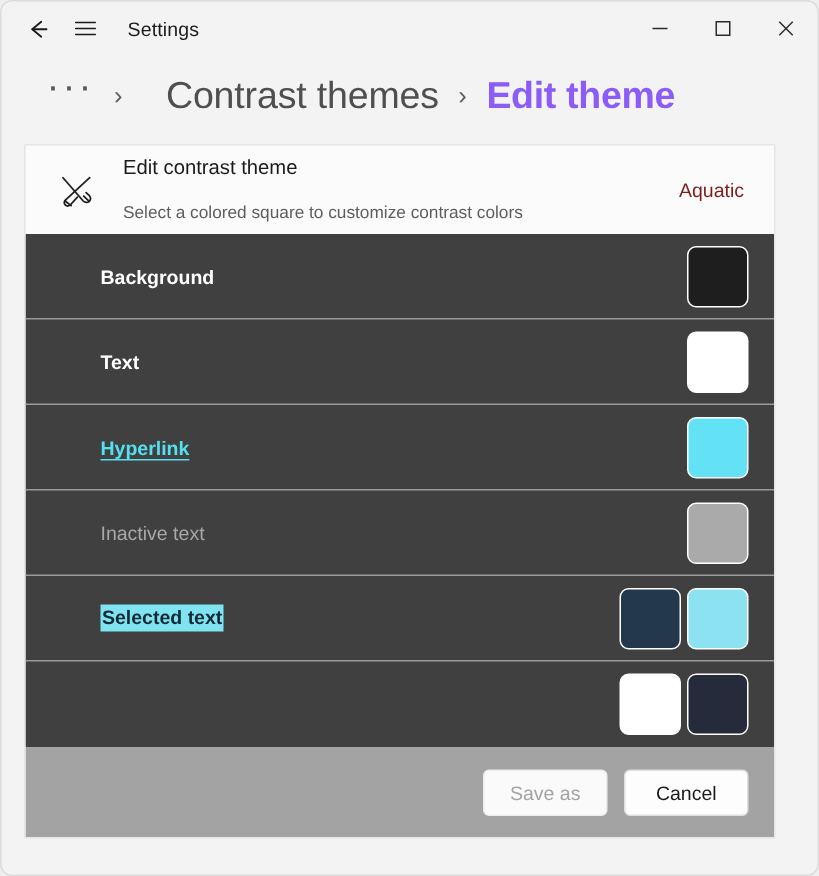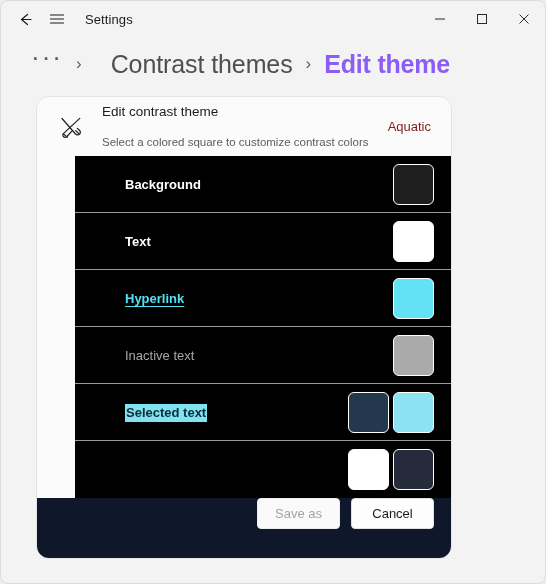--- a/index.html
+++ b/index.html
@@ -90,26 +90,26 @@
   .crumb-current {
     font-size: 25px;
     color: #8b5cf6;
     font-weight: 600;
     letter-spacing: -0.2px;
   }
 
   
   .card {
     position: absolute;
-    left: 35px;
+    left: 15px;
     top: 95px;
-    width: 416px;
+    width: 501px;
     background: #fbfbfb;
     border: 1px solid #e5e5e5;
-    border-radius: 13px;
+    border-radius: 1px;
     box-sizing: border-box;
     overflow: hidden;
   }
   .card-head {
     display: flex;
     align-items: center;
     height: 59px;
     padding: 0 20px 0 17px;
     box-sizing: border-box;
   }
@@ -139,22 +139,21 @@
   }
   .card-head-value {
     font-size: 13px;
     color: #7f1d1d;
     flex: 0 0 auto;
     padding-left: 10px;
   }
 
   
   .preview {
-    background: #000000;
-    margin-left: 38px;
+    background: #404040;
   }
   .prow {
     height: 57px;
     display: flex;
     align-items: center;
     padding: 0 17px 0 50px;
     box-sizing: border-box;
     position: relative;
     border-bottom: 1px solid #9a9a9a;
   }
@@ -207,26 +206,26 @@
     border-radius: 6px;
     border: 1.6px solid #ffffff;
     box-sizing: border-box;
     cursor: pointer;
   }
 
   
   .card-foot {
     height: 60px;
     display: flex;
-    align-items: flex-start;
+    align-items: center;
     justify-content: flex-end;
     gap: 11px;
     padding: 0 17px;
     box-sizing: border-box;
-    background: #0f172a;
+    background: #a3a3a3;
   }
   .fbtn {
     min-width: 83px;
     height: 31px;
     border-radius: 4px;
     border: 1px solid #e0e0e0;
     background: #fdfdfd;
     font-size: 13px;
     color: #1b1b1b;
     display: flex;

